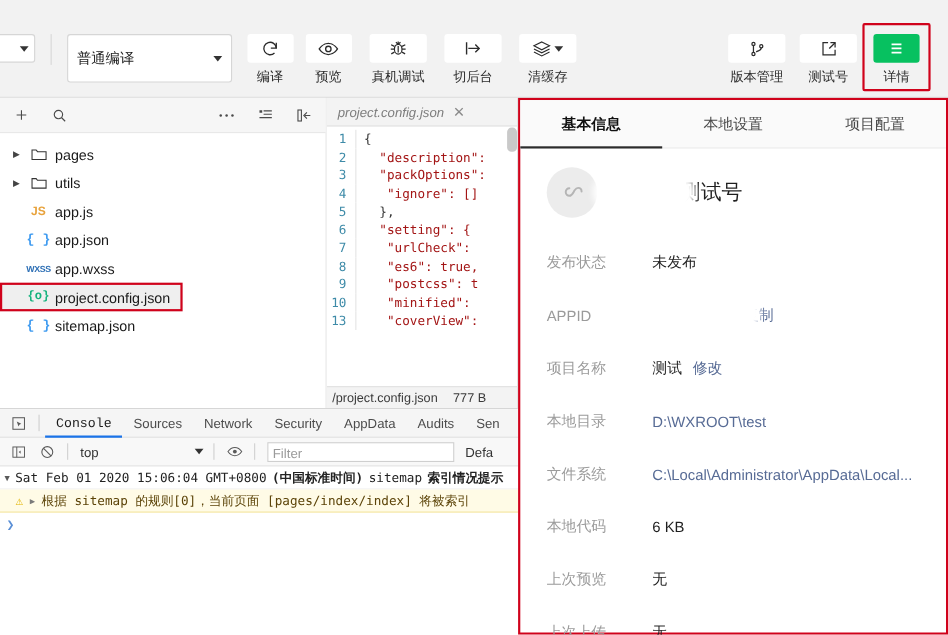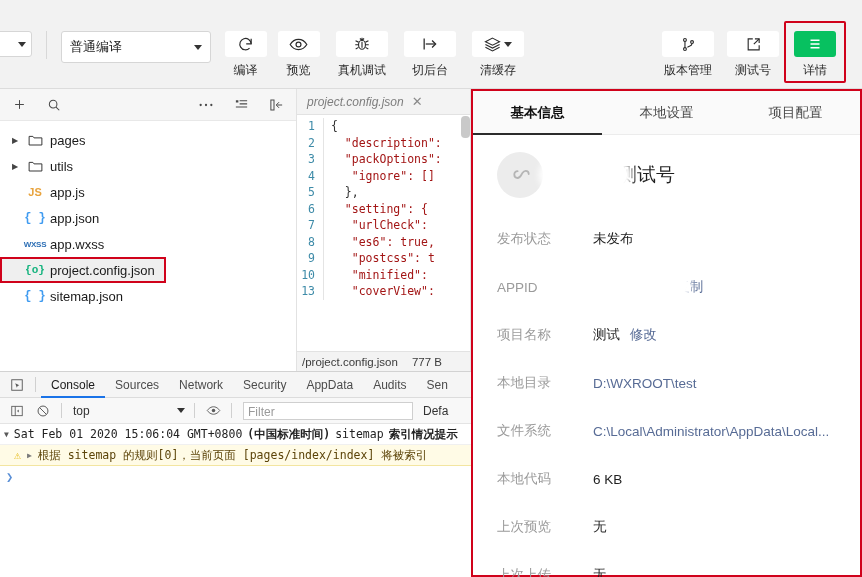--- a/index.html
+++ b/index.html
@@ -23,21 +23,21 @@
   .tb-left { display:flex; align-items:center; padding-top:31px; padding-left:0px; }
   .combo-small {
     width:40px; height:26px; background:#fff; border:1px solid #d6d6d6; border-radius:3px;
     display:flex; align-items:center; justify-content:flex-end; padding-right:5px;
     margin-left:-8px;
   }
   .tb-sep { width:1px; height:28px; background:#d8d8d8; margin:0 14px; margin-top:31px; }
   .caret { width:0; height:0; border-left:4px solid transparent; border-right:4px solid transparent; border-top:5px solid #333; }
 
   .combo-mode {
-    width:150px; height:32px; background:#fff; border:1px solid #d6d6d6; border-radius:3px;
+    width:150px; height:44px; background:#fff; border:1px solid #d6d6d6; border-radius:3px;
     display:flex; align-items:center; justify-content:space-between; padding:0 8px;
     font-size:13px; color:#222;
   }
   .tb-group { display:flex; align-items:flex-start; }
   .tb-btn {
     width:47px; margin:0 3px; padding-top:31px;
     display:flex; flex-direction:column; align-items:center; cursor:pointer;
   }
   .tb-icon {
     width:42px; height:26px; background:#fff; border-radius:3px;
@@ -108,21 +108,21 @@
   
   .devtools {
     position:absolute; left:0; top:371px; width:471px; height:206px;
     background:#fff; border-top:1px solid #d2d2d2; overflow:hidden;
   }
   .dt-tabs { height:26px; display:flex; align-items:center; border-bottom:1px solid #dcdcdc;
     background:#f5f5f5; padding-left:4px; }
   .dt-inspect { width:26px; display:flex; align-items:center; justify-content:center; color:#5a5a5a; }
   .dt-divider { width:1px; height:15px; background:#d0d0d0; margin:0 5px; }
   .dt-tab { padding:0 10px; height:26px; line-height:26px; font-size:12px; color:#4c4c4c; cursor:pointer; white-space:nowrap; }
-  .dt-tab.active { color:#1a1a1a; box-shadow: inset 0 -2px 0 #1a73e8; }
+  .dt-tab.active { color:#1a1a1a; box-shadow: inset 0 -2px 0 #1a73e8; font-family: Liberation Mono, monospace; }
   .dt-filterbar { height:26px; display:flex; align-items:center; border-bottom:1px solid #e4e4e4;
     background:#f8f8f8; padding-left:4px; gap:0px; }
   .dt-fb-icon { width:26px; display:flex; align-items:center; justify-content:center; color:#5a5a5a; }
   .dt-ctx { width:120px; height:19px; display:flex; align-items:center; justify-content:space-between;
     font-size:12px; color:#333; padding:0 4px; margin-left:2px; }
   .dt-filter { width:170px; height:18px; border:1px solid #cfcfcf; background:#fff; font-size:12px;
     color:#9a9a9a; padding:0 4px; line-height:18px; margin-left:6px; }
   .dt-default { font-size:12px; color:#333; margin-left:10px; white-space:nowrap; }
   .con-line {
     font-family:"DejaVu Sans Mono","Liberation Mono",monospace; font-size:11.5px;

